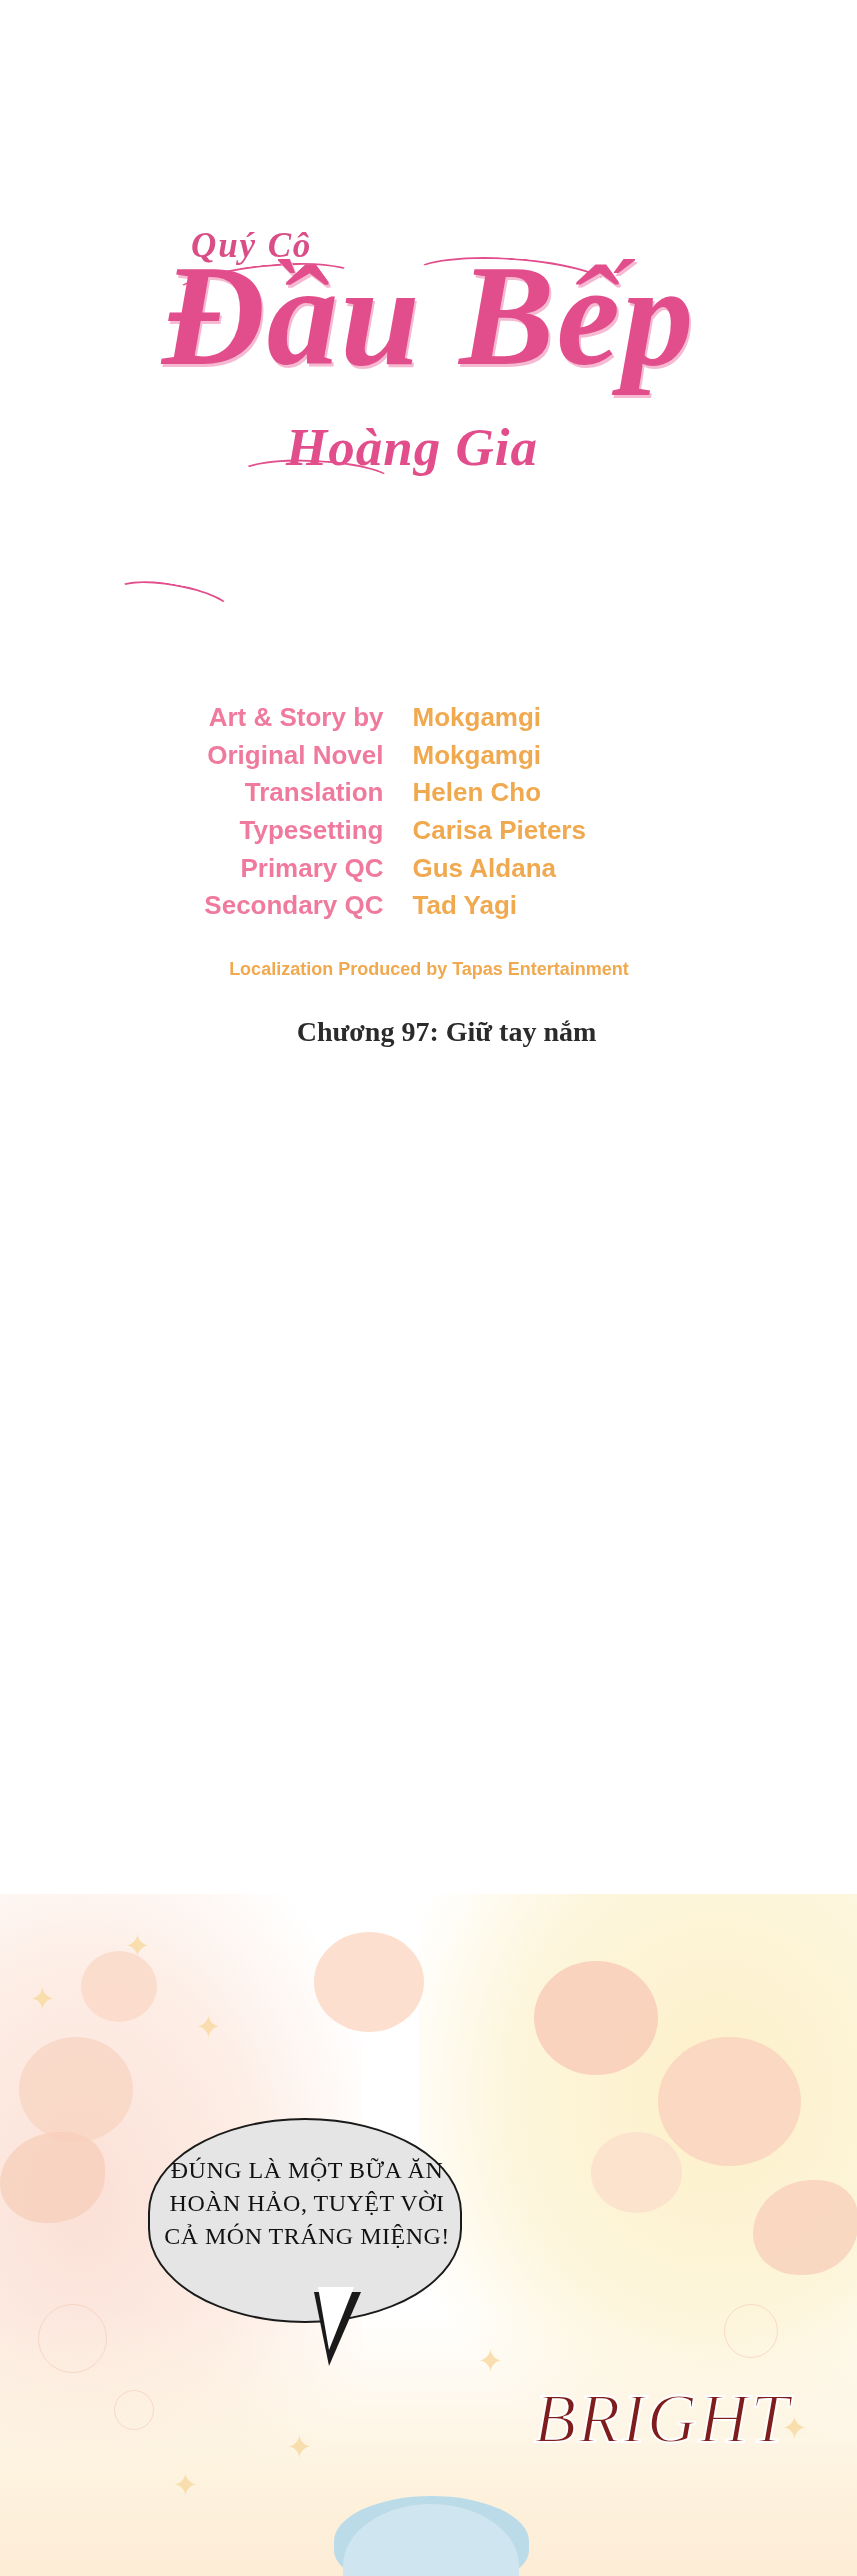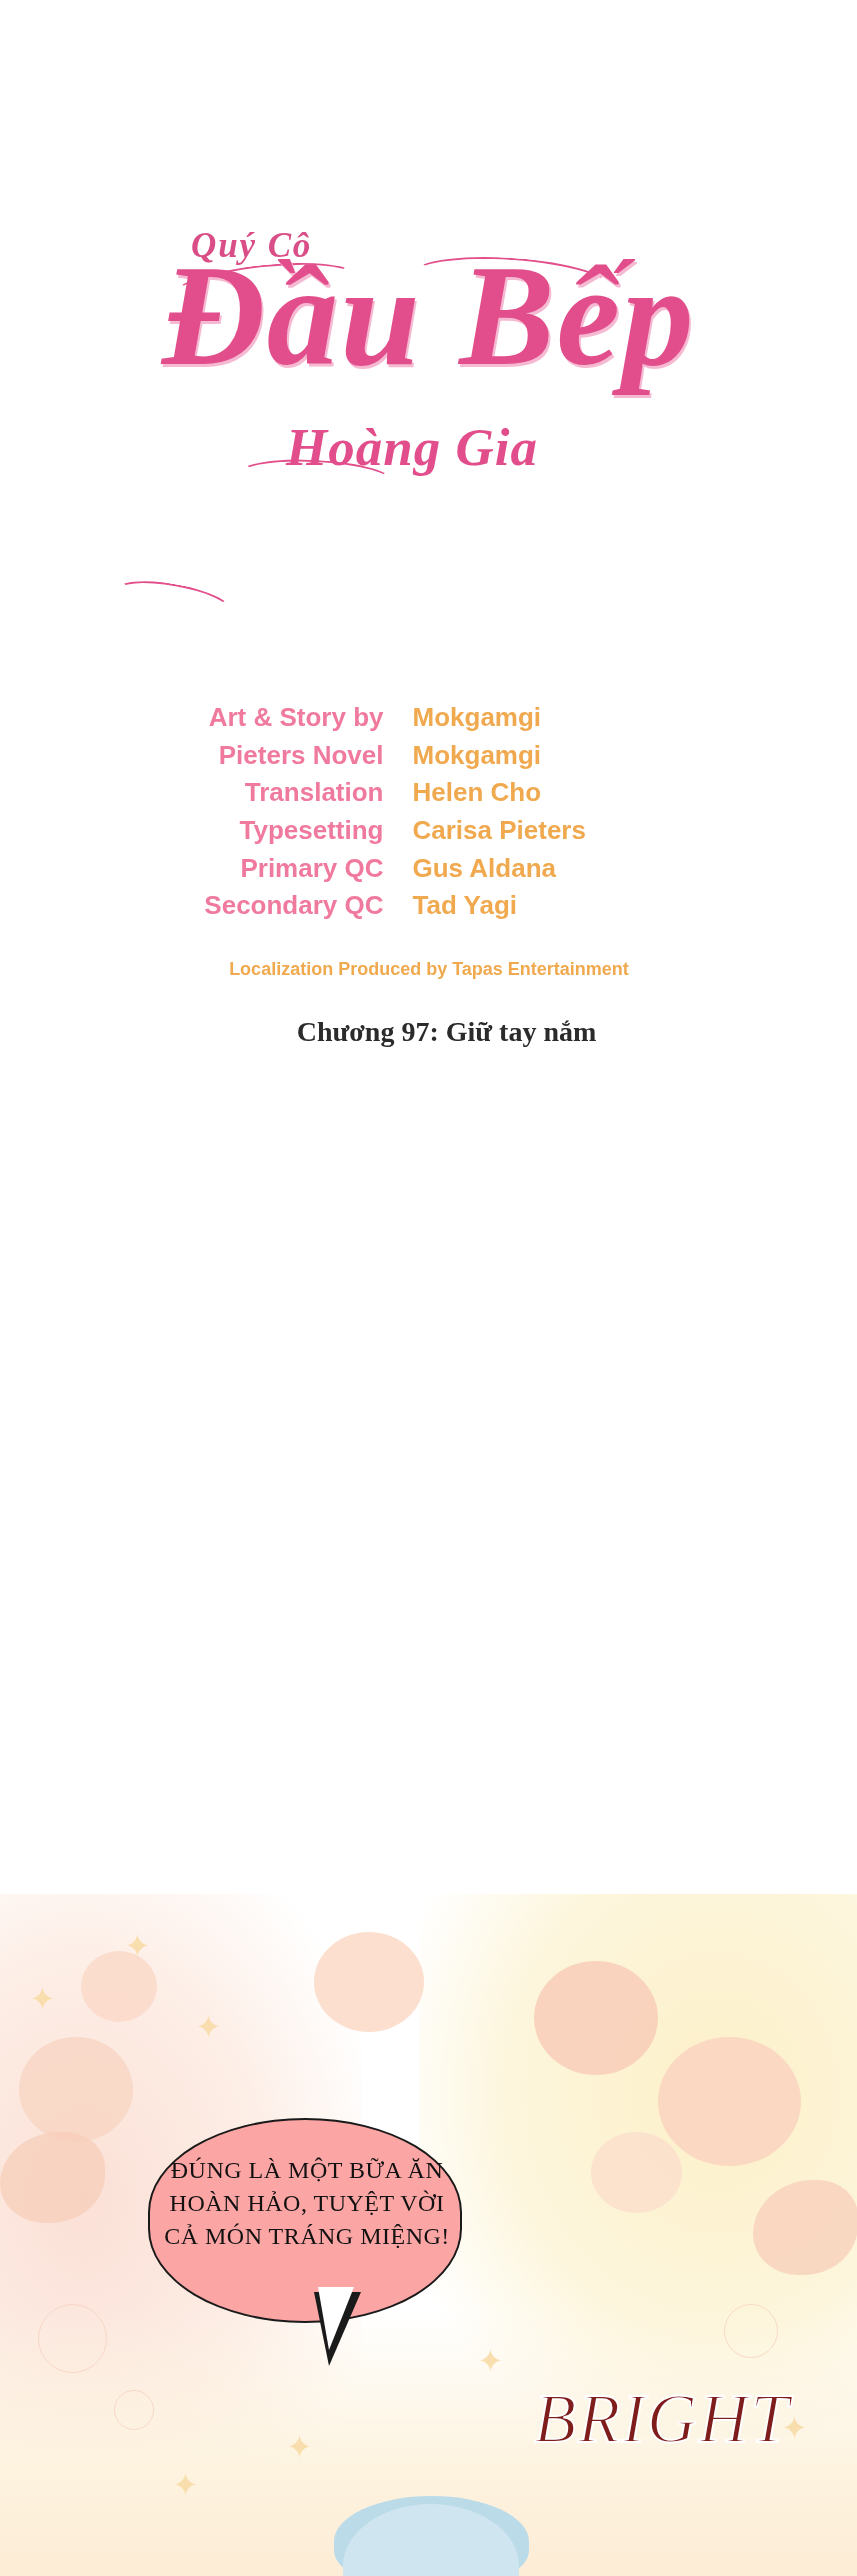--- a/index.html
+++ b/index.html
@@ -178,21 +178,21 @@
     opacity: .6;
   }
 
   
   .bubble {
     position: absolute;
     left: 148px;
     top: 224px;
     width: 314px;
     height: 205px;
-    background: #fca5a5;
+    background: #e5e5e5;
     border: 2.9px solid #1a1a1a;
     border-radius: 50% / 46%;
     box-sizing: border-box;
   }
   .bubble-text {
     position: absolute;
     left: 0;
     top: 34px;
     width: 314px;
     text-align: center;
@@ -269,21 +269,21 @@
     <div class="title-main">Đầu Bếp</div>
     <div class="title-sub">Hoàng Gia</div>
   </div>
 
   <div class="credits">
     <div class="credit-row">
       <div class="credit-role">Art &amp; Story by</div>
       <div class="credit-name">Mokgamgi</div>
     </div>
     <div class="credit-row">
-      <div class="credit-role">Pieters Novel</div>
+      <div class="credit-role">Original Novel</div>
       <div class="credit-name">Mokgamgi</div>
     </div>
     <div class="credit-row">
       <div class="credit-role">Translation</div>
       <div class="credit-name">Helen Cho</div>
     </div>
     <div class="credit-row">
       <div class="credit-role">Typesetting</div>
       <div class="credit-name">Carisa Pieters</div>
     </div>

